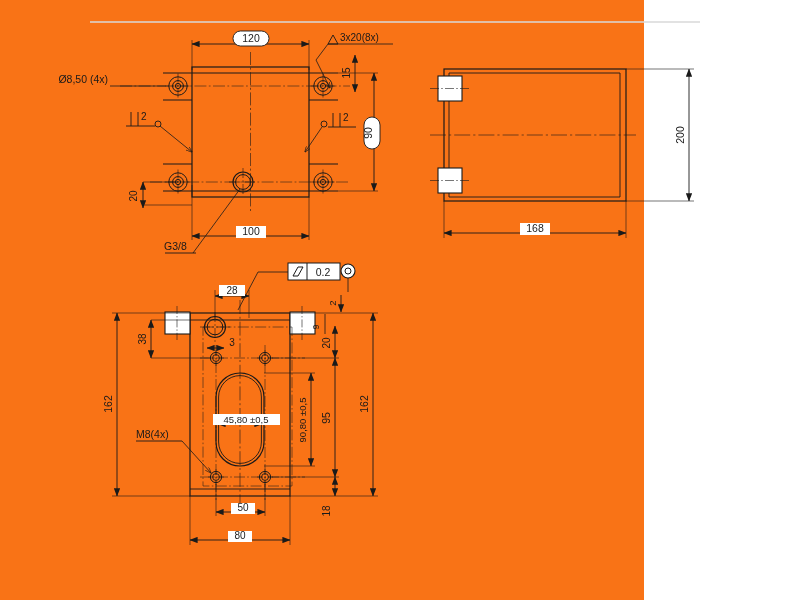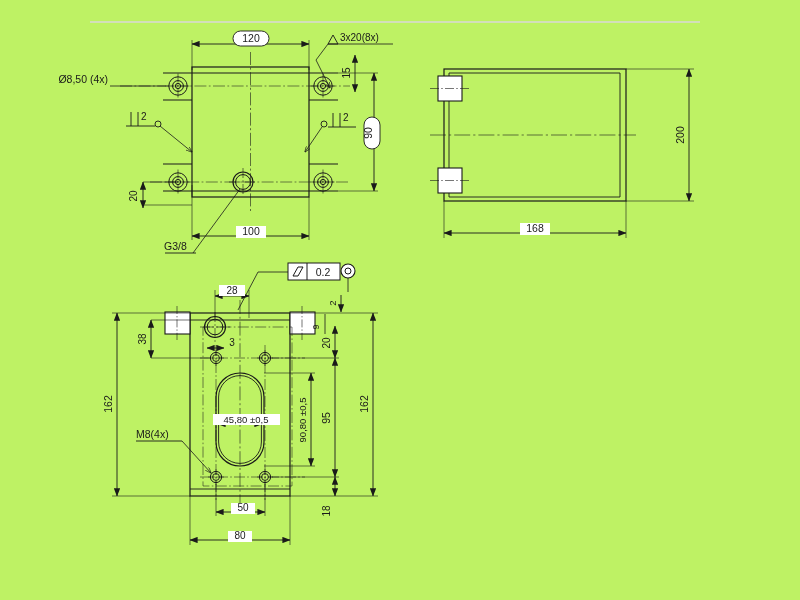--- a/index.html
+++ b/index.html
@@ -1,18 +1,18 @@
 <!DOCTYPE html>
 <html><head>
 <meta charset="utf-8">
 <style>
   html,body{margin:0;padding:0;background:#ffffff;}
   body{width:800px;height:600px;overflow:hidden;
        font-family:"Liberation Sans",sans-serif;}
-  #sheet{position:relative;width:800px;height:600px;background:#bef264;}
+  #sheet{position:relative;width:644px;height:600px;background:#f97316;}
   #sheet svg{position:absolute;left:0;top:0;}
   text{font-family:"Liberation Sans",sans-serif;fill:#1a1a1a;}
 </style>
 </head>
 <body>
 
 <div id="sheet">
 <svg width="800" height="600" viewBox="0 0 800 600">
   <defs>
     <marker id="ar" markerWidth="9" markerHeight="7" refX="8.5" refY="3.5" orient="auto">

